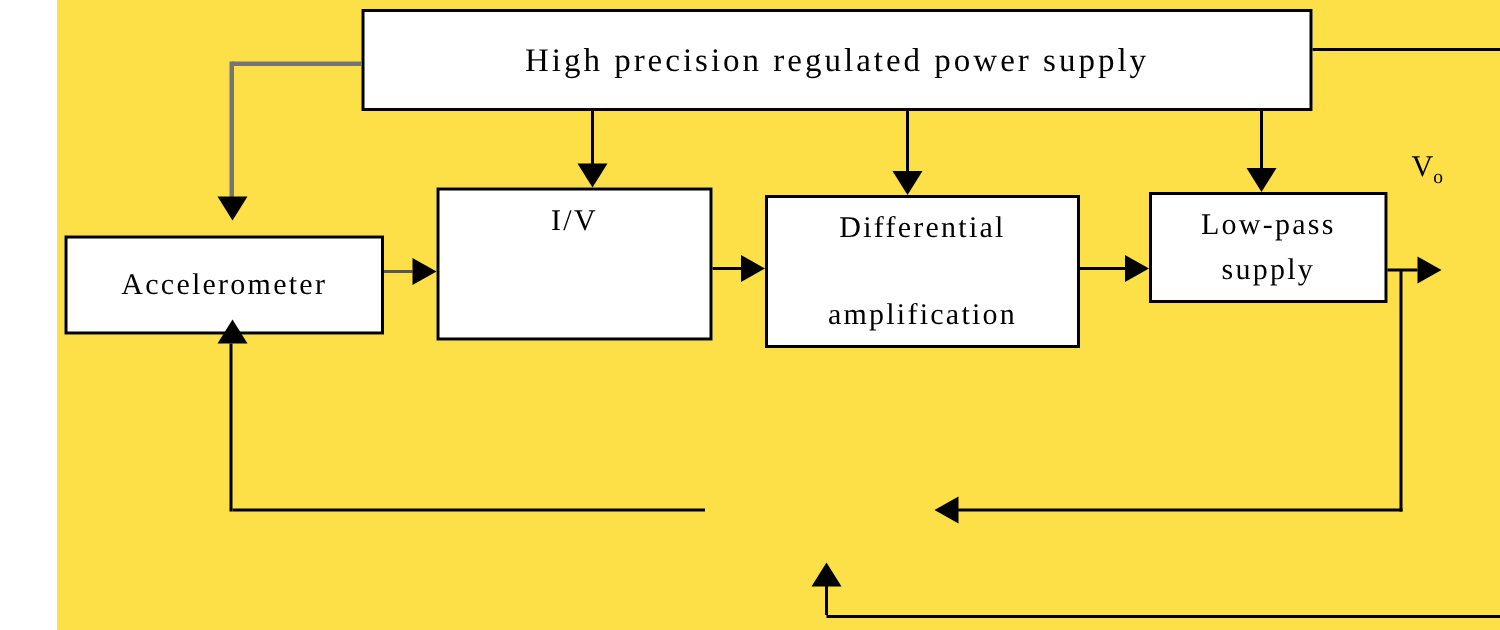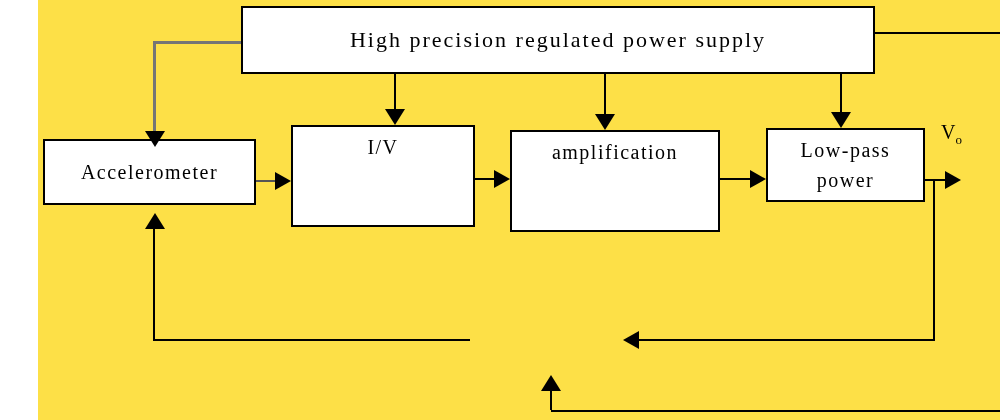--- a/index.html
+++ b/index.html
@@ -7,63 +7,64 @@
     position:relative;width:1000px;height:420px;background:#fde047;
     font-family:"Liberation Serif", serif;color:#000;overflow:hidden;margin-left:38px;
   }
   .box{
     position:absolute;box-sizing:border-box;border:2px solid #000;background:#fff;
     display:flex;align-items:center;justify-content:center;text-align:center;
     font-size:20px;letter-spacing:1.5px;line-height:1.1;
   }
   .box.two{flex-direction:column;justify-content:space-between;padding:9px 4px;}
   .b-power{left:203px;top:6px;width:634px;height:68px;font-size:22px;letter-spacing:2px;}
-  .b-accel{left:5px;top:139px;width:213px;height:66px;}
+  .b-accel{left:5px;top:157px;width:213px;height:66px;}
   .b-iv{left:253px;top:125px;width:184px;height:102px;}
   .b-diff{left:472px;top:130px;width:210px;height:102px;}
   .b-lp{left:728px;top:128px;width:159px;height:74px;}
   .b-fb{left:432px;top:306px;width:153px;height:69px;}
   .hl{position:absolute;height:2px;background:#000;}
   .vl{position:absolute;width:2px;background:#000;}
   .gray{background:#757575;}
   .hl.gray{height:3px;}
   .vl.gray{width:3px;}
   .dim{background:#555;}
   .ah{position:absolute;width:0;height:0;}
   .ah.down{border-left:10px solid transparent;border-right:10px solid transparent;border-top:16px solid #000;}
   .ah.up{border-left:10px solid transparent;border-right:10px solid transparent;border-bottom:16px solid #000;}
   .ah.right{border-top:9px solid transparent;border-bottom:9px solid transparent;border-left:16px solid #000;}
   .ah.left{border-top:9px solid transparent;border-bottom:9px solid transparent;border-right:16px solid #000;}
-  .vo{position:absolute;left:903px;top:121px;font-size:20px;letter-spacing:0;}
+  .vo{position:absolute;left:903px;top:100px;font-size:20px;letter-spacing:0;}
   .vo sub{font-size:13px;}
 </style>
 </head>
 <body>
 
 <div class="canvas">
 
   <div class="box b-power">
     <span>High precision regulated power supply</span>
   </div>
 
   <div class="box b-accel">
     <span>Accelerometer</span>
   </div>
 
   <div class="box two b-iv">
     <span>I/V</span>
   </div>
 
   <div class="box two b-diff">
+    <span>Differential</span>
     <span>amplification</span>
   </div>
 
   <div class="box two b-lp">
     <span>Low-pass</span>
-    <span>power</span>
+    <span>supply</span>
   </div>
 
 
   <div class="vo"><span>V</span><sub>o</sub></div>
 
   <div class="hl gray" style="left:117px;top:41px;width:86px;"></div>
   <div class="vl gray" style="left:115px;top:41px;height:92px;"></div>
   <div class="ah down" style="left:107px;top:131px;"></div>
 
   <div class="vl" style="left:356px;top:74px;height:37px;"></div>

